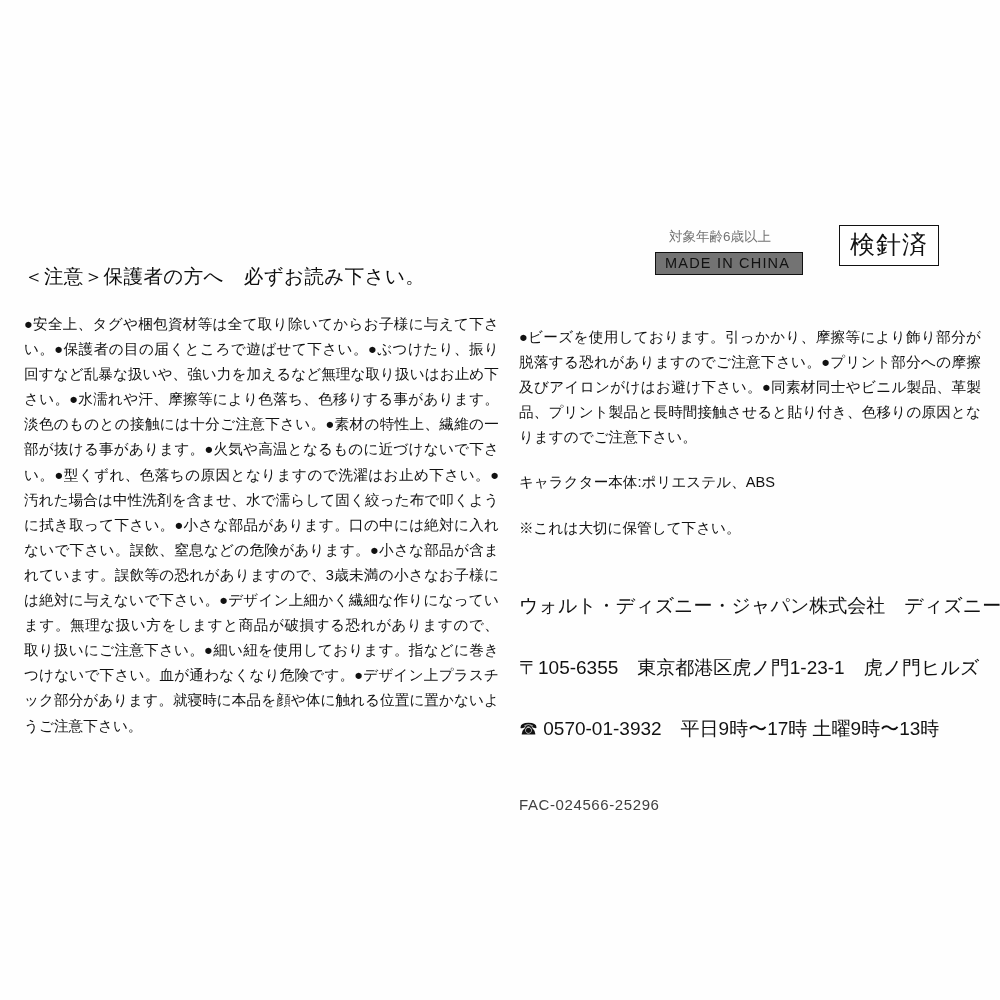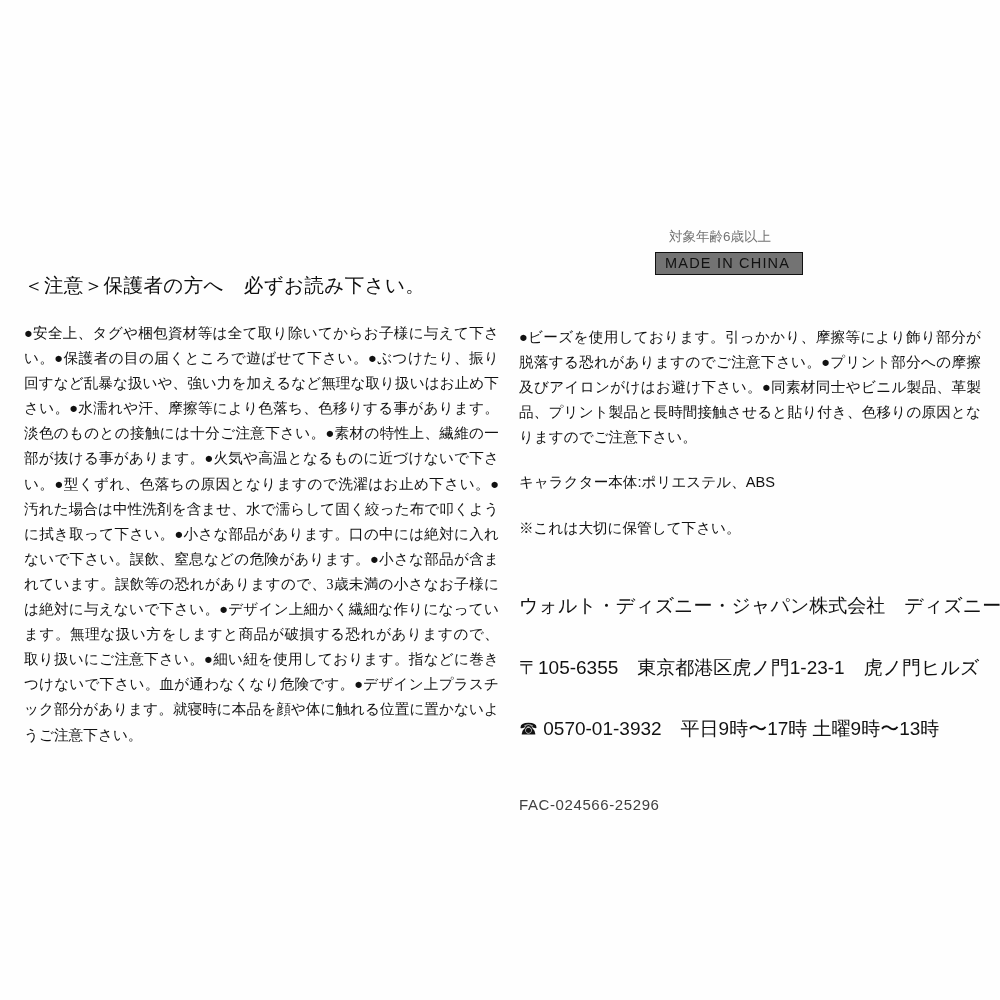--- a/index.html
+++ b/index.html
@@ -28,23 +28,22 @@
     left: 24px;
     top: 255px;
     width: 952px;
     height: 450px;
   }
 
   
   .left-col {
     position: absolute;
     left: 0px;
-    top: 17px;
+    top: 8px;
     width: 475px;
-    font-family: Liberation Serif, serif;
   }
   .warn-title {
     font-size: 19.5px;
     letter-spacing: 0.4px;
     color: #0d0d0d;
     white-space: nowrap;
     margin-bottom: 22px;
   }
   .body-text {
     font-size: 14.6px;
@@ -136,20 +135,21 @@
   <div class="sheet">
 
     <div class="left-col">
       <div class="warn-title">＜注意＞保護者の方へ　必ずお読み下さい。</div>
       <div class="body-text">●安全上、タグや梱包資材等は全て取り除いてからお子様に与えて下さい。●保護者の目の届くところで遊ばせて下さい。●ぶつけたり、振り回すなど乱暴な扱いや、強い力を加えるなど無理な取り扱いはお止め下さい。●水濡れや汗、摩擦等により色落ち、色移りする事があります。淡色のものとの接触には十分ご注意下さい。●素材の特性上、繊維の一部が抜ける事があります。●火気や高温となるものに近づけないで下さい。●型くずれ、色落ちの原因となりますので洗濯はお止め下さい。●汚れた場合は中性洗剤を含ませ、水で濡らして固く絞った布で叩くように拭き取って下さい。●小さな部品があります。口の中には絶対に入れないで下さい。誤飲、窒息などの危険があります。●小さな部品が含まれています。誤飲等の恐れがありますので、3歳未満の小さなお子様には絶対に与えないで下さい。●デザイン上細かく繊細な作りになっています。無理な扱い方をしますと商品が破損する恐れがありますので、取り扱いにご注意下さい。●細い紐を使用しております。指などに巻きつけないで下さい。血が通わなくなり危険です。●デザイン上プラスチック部分があります。就寝時に本品を顔や体に触れる位置に置かないようご注意下さい。</div>
     </div>
 
     <div class="badges">
       <div class="age-label">対象年齢6歳以上</div>
       <div class="made-in">MADE IN CHINA</div>
+      <div class="kenshin">検針済</div>
     </div>
 
     <div class="right-body">
       <div>●ビーズを使用しております。引っかかり、摩擦等により飾り部分が脱落する恐れがありますのでご注意下さい。●プリント部分への摩擦及びアイロンがけはお避け下さい。●同素材同士やビニル製品、革製品、プリント製品と長時間接触させると貼り付き、色移りの原因となりますのでご注意下さい。</div>
 
       <div class="right-block">キャラクター本体:ポリエステル、ABS</div>
 
       <div class="right-block">※これは大切に保管して下さい。</div>
 
       <div class="addr-block">

